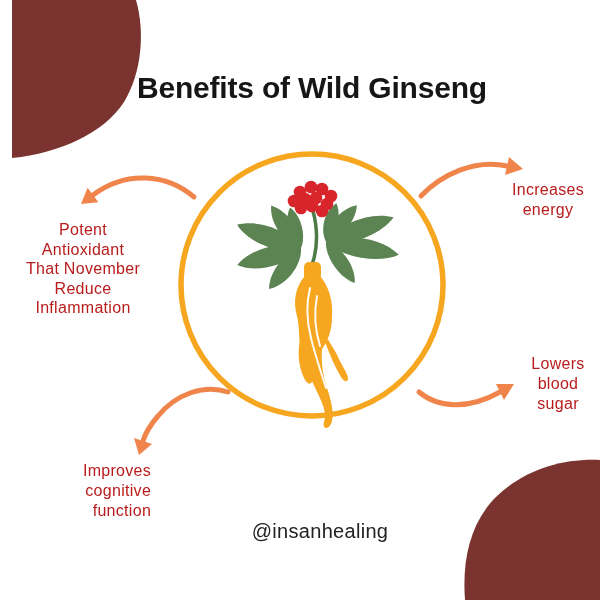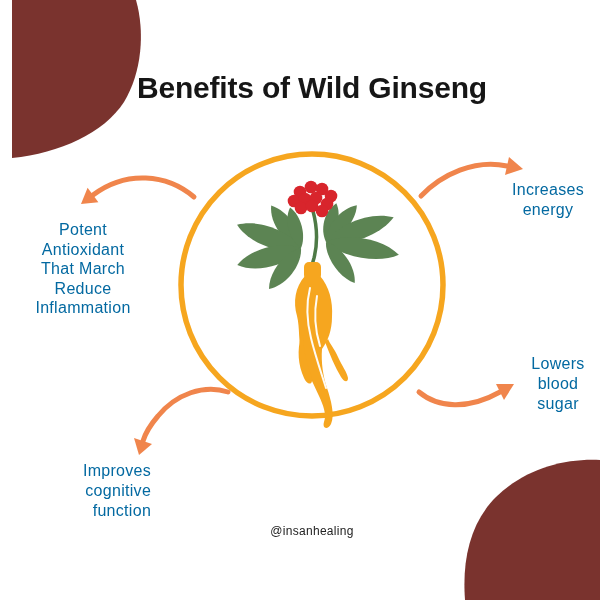--- a/index.html
+++ b/index.html
@@ -18,30 +18,30 @@
   .root{fill:#F6A61F;}
   .root-detail{stroke:#ffffff;stroke-width:2;fill:none;stroke-linecap:round;opacity:.95;}
 
   .title{
     position:absolute;left:0;right:0;top:71px;margin:0;
     text-align:center;font-size:30px;line-height:34px;font-weight:700;
     color:#161616;letter-spacing:-0.2px;
   }
   .benefit{
     position:absolute;transform:translate(-50%,-50%);
-    text-align:center;white-space:pre-line;color:#0369a1;
+    text-align:center;white-space:pre-line;color:#b91c1c;
     font-size:16px;line-height:20px;letter-spacing:0.3px;font-weight:400;
   }
   .benefit.tl{left:71px;top:269px;line-height:19.5px;}
   .benefit.tr{left:536px;top:200px;}
   .benefit.br{left:546px;top:384px;}
   .benefit.bl{left:105px;top:491px;text-align:right;}
   .footer-handle{
-    position:absolute;left:300px;top:531px;transform:translate(-50%,-50%);
-    font-size:12px;color:#222222;letter-spacing:0.3px;
+    position:absolute;left:308px;top:531px;transform:translate(-50%,-50%);
+    font-size:20px;color:#222222;letter-spacing:0.3px;
   }
 </style>
 </head>
 <body>
 
 <div class="canvas">
 
   <svg class="gfx" viewBox="0 0 600 600" aria-hidden="true">
 
     <path d="M0,0 L124,0 C133,32 130,72 112,102 C92,133 48,153 0,158 Z" fill="#7A332E"></path>
@@ -111,21 +111,21 @@
         <path class="root-detail" d="M298,288 C294,304 295,322 299,338 C303,355 309,372 314,388"></path>
         <path class="root-detail" d="M305,296 C302,312 303,330 308,346"></path>
       </g>
     </g>
   </svg>
 
   <h1 class="title">Benefits of Wild Ginseng</h1>
 
   <div class="benefit tl">Potent
 Antioxidant
-That March
+That November
 Reduce
 Inflammation</div>
   <div class="benefit tr">Increases
 energy</div>
   <div class="benefit br">Lowers
 blood sugar</div>
   <div class="benefit bl">Improves
 cognitive
 function</div>
 

